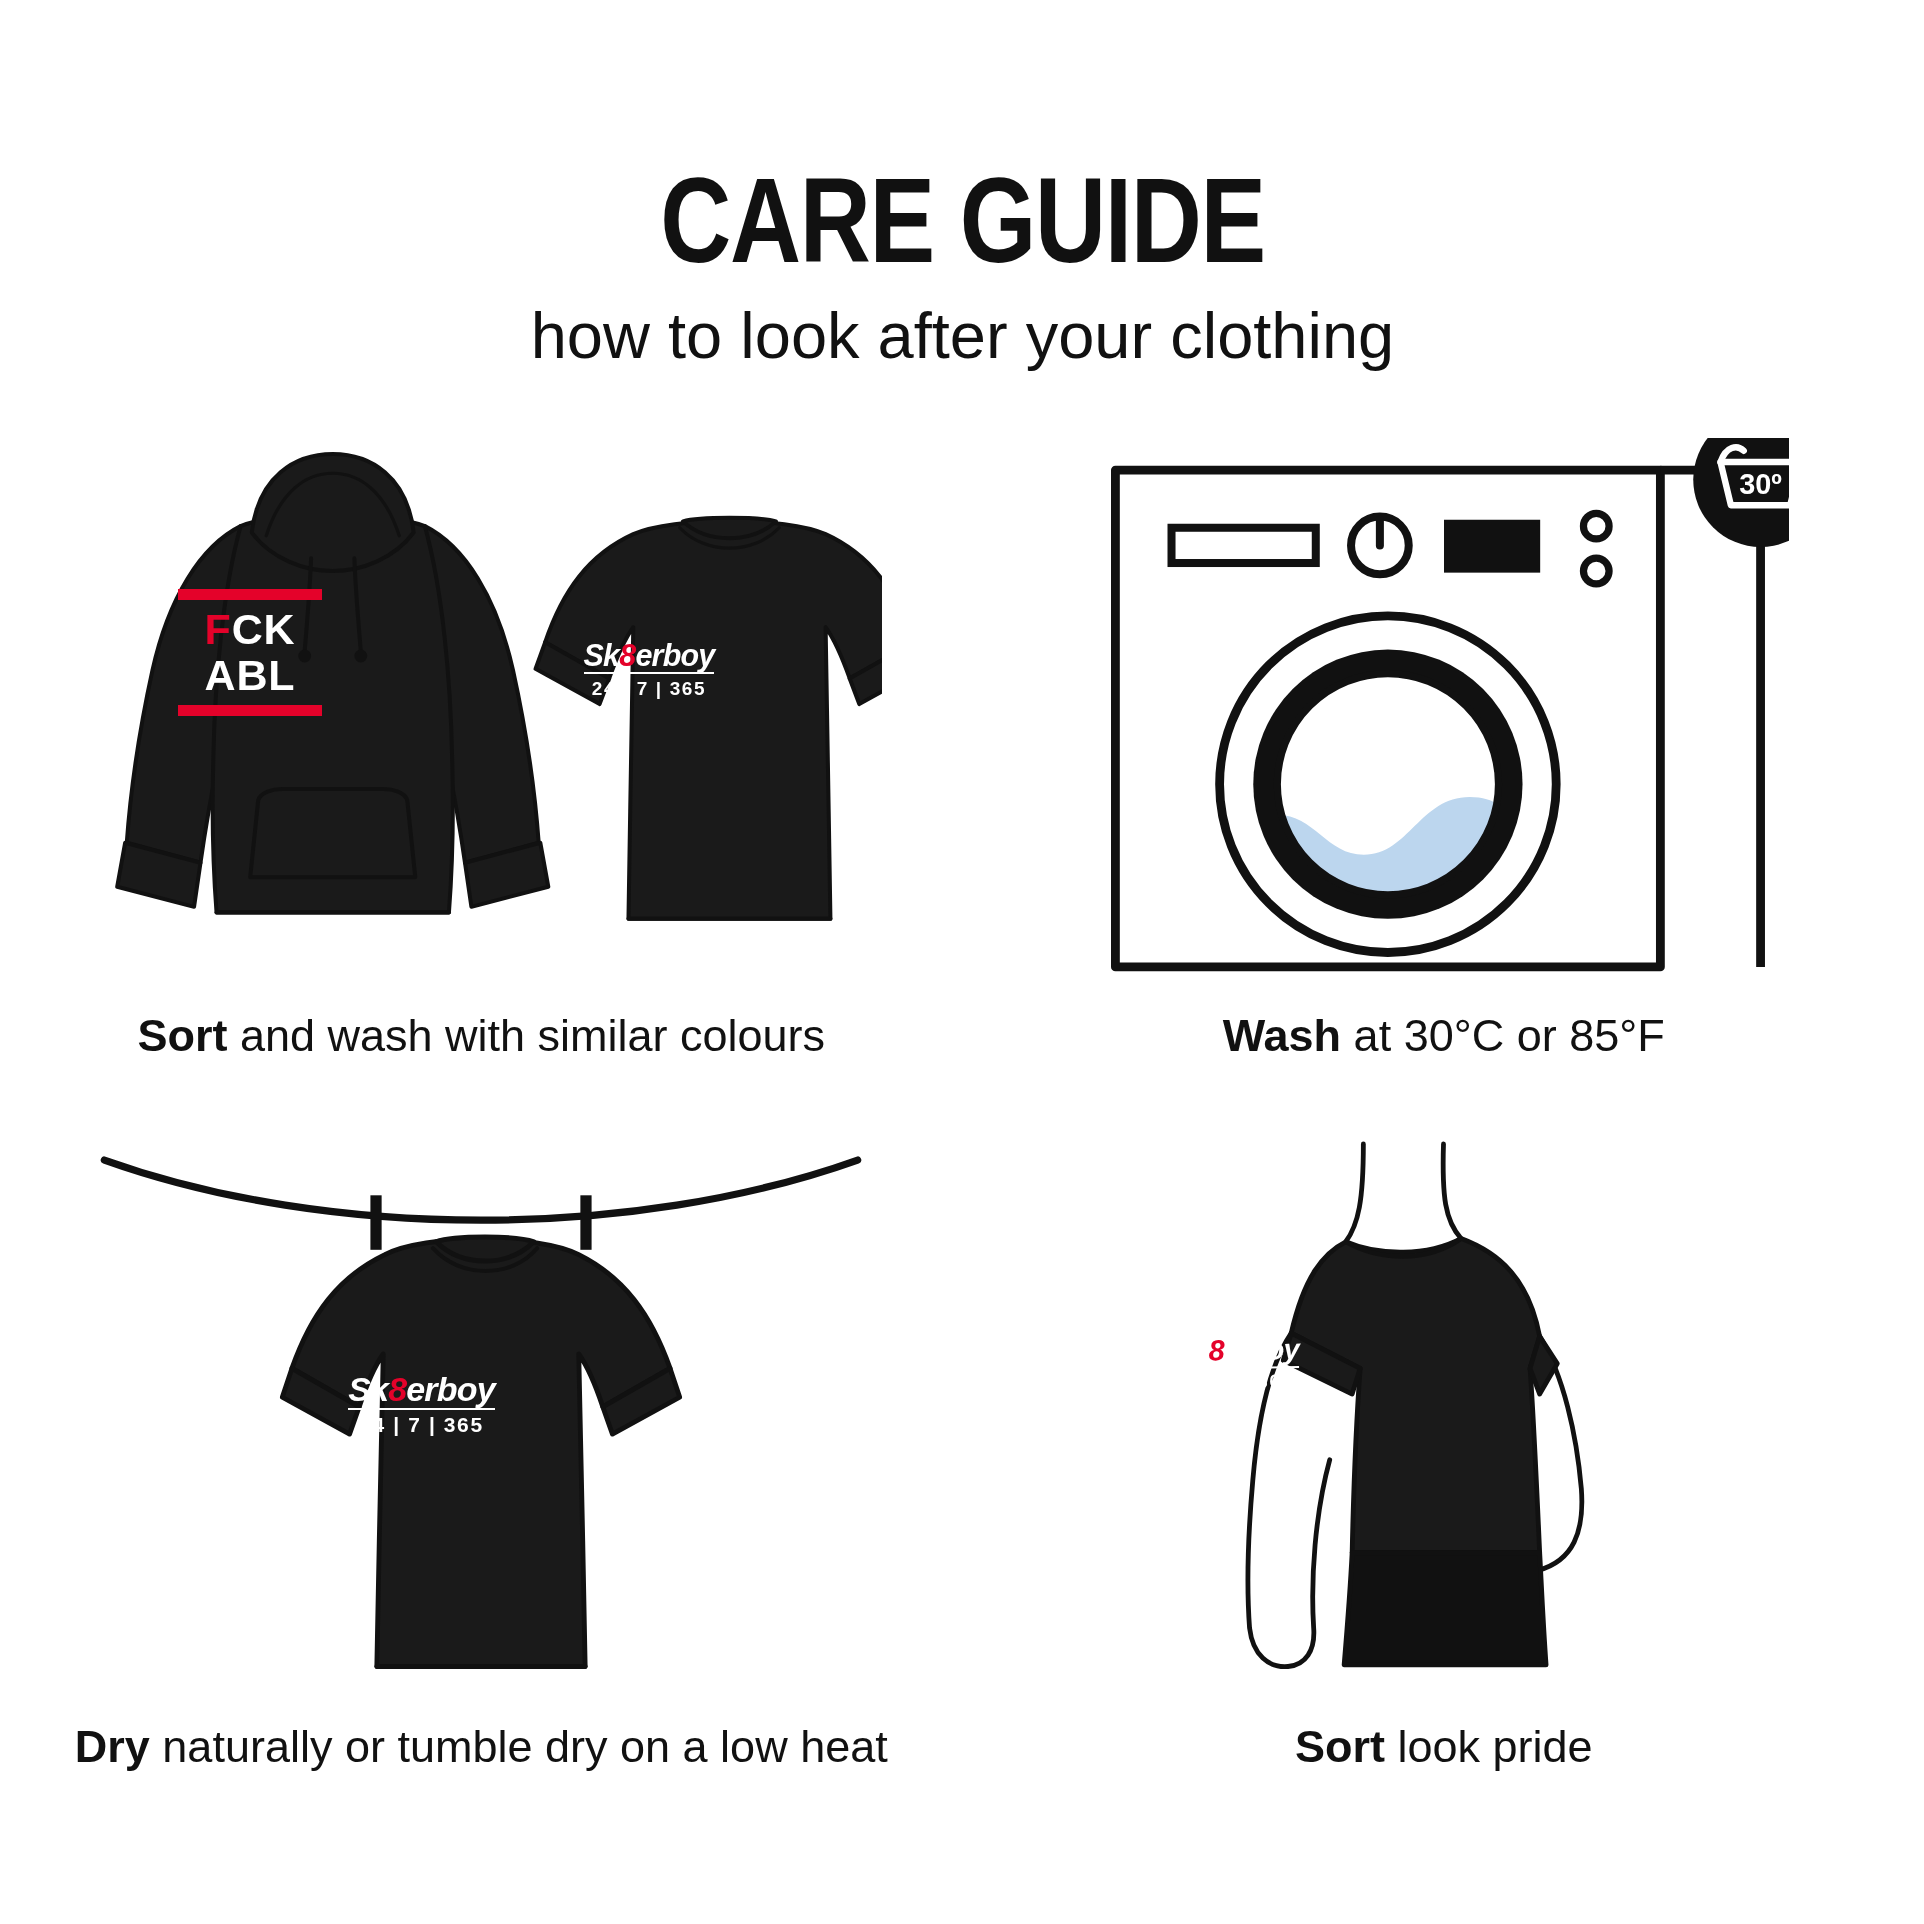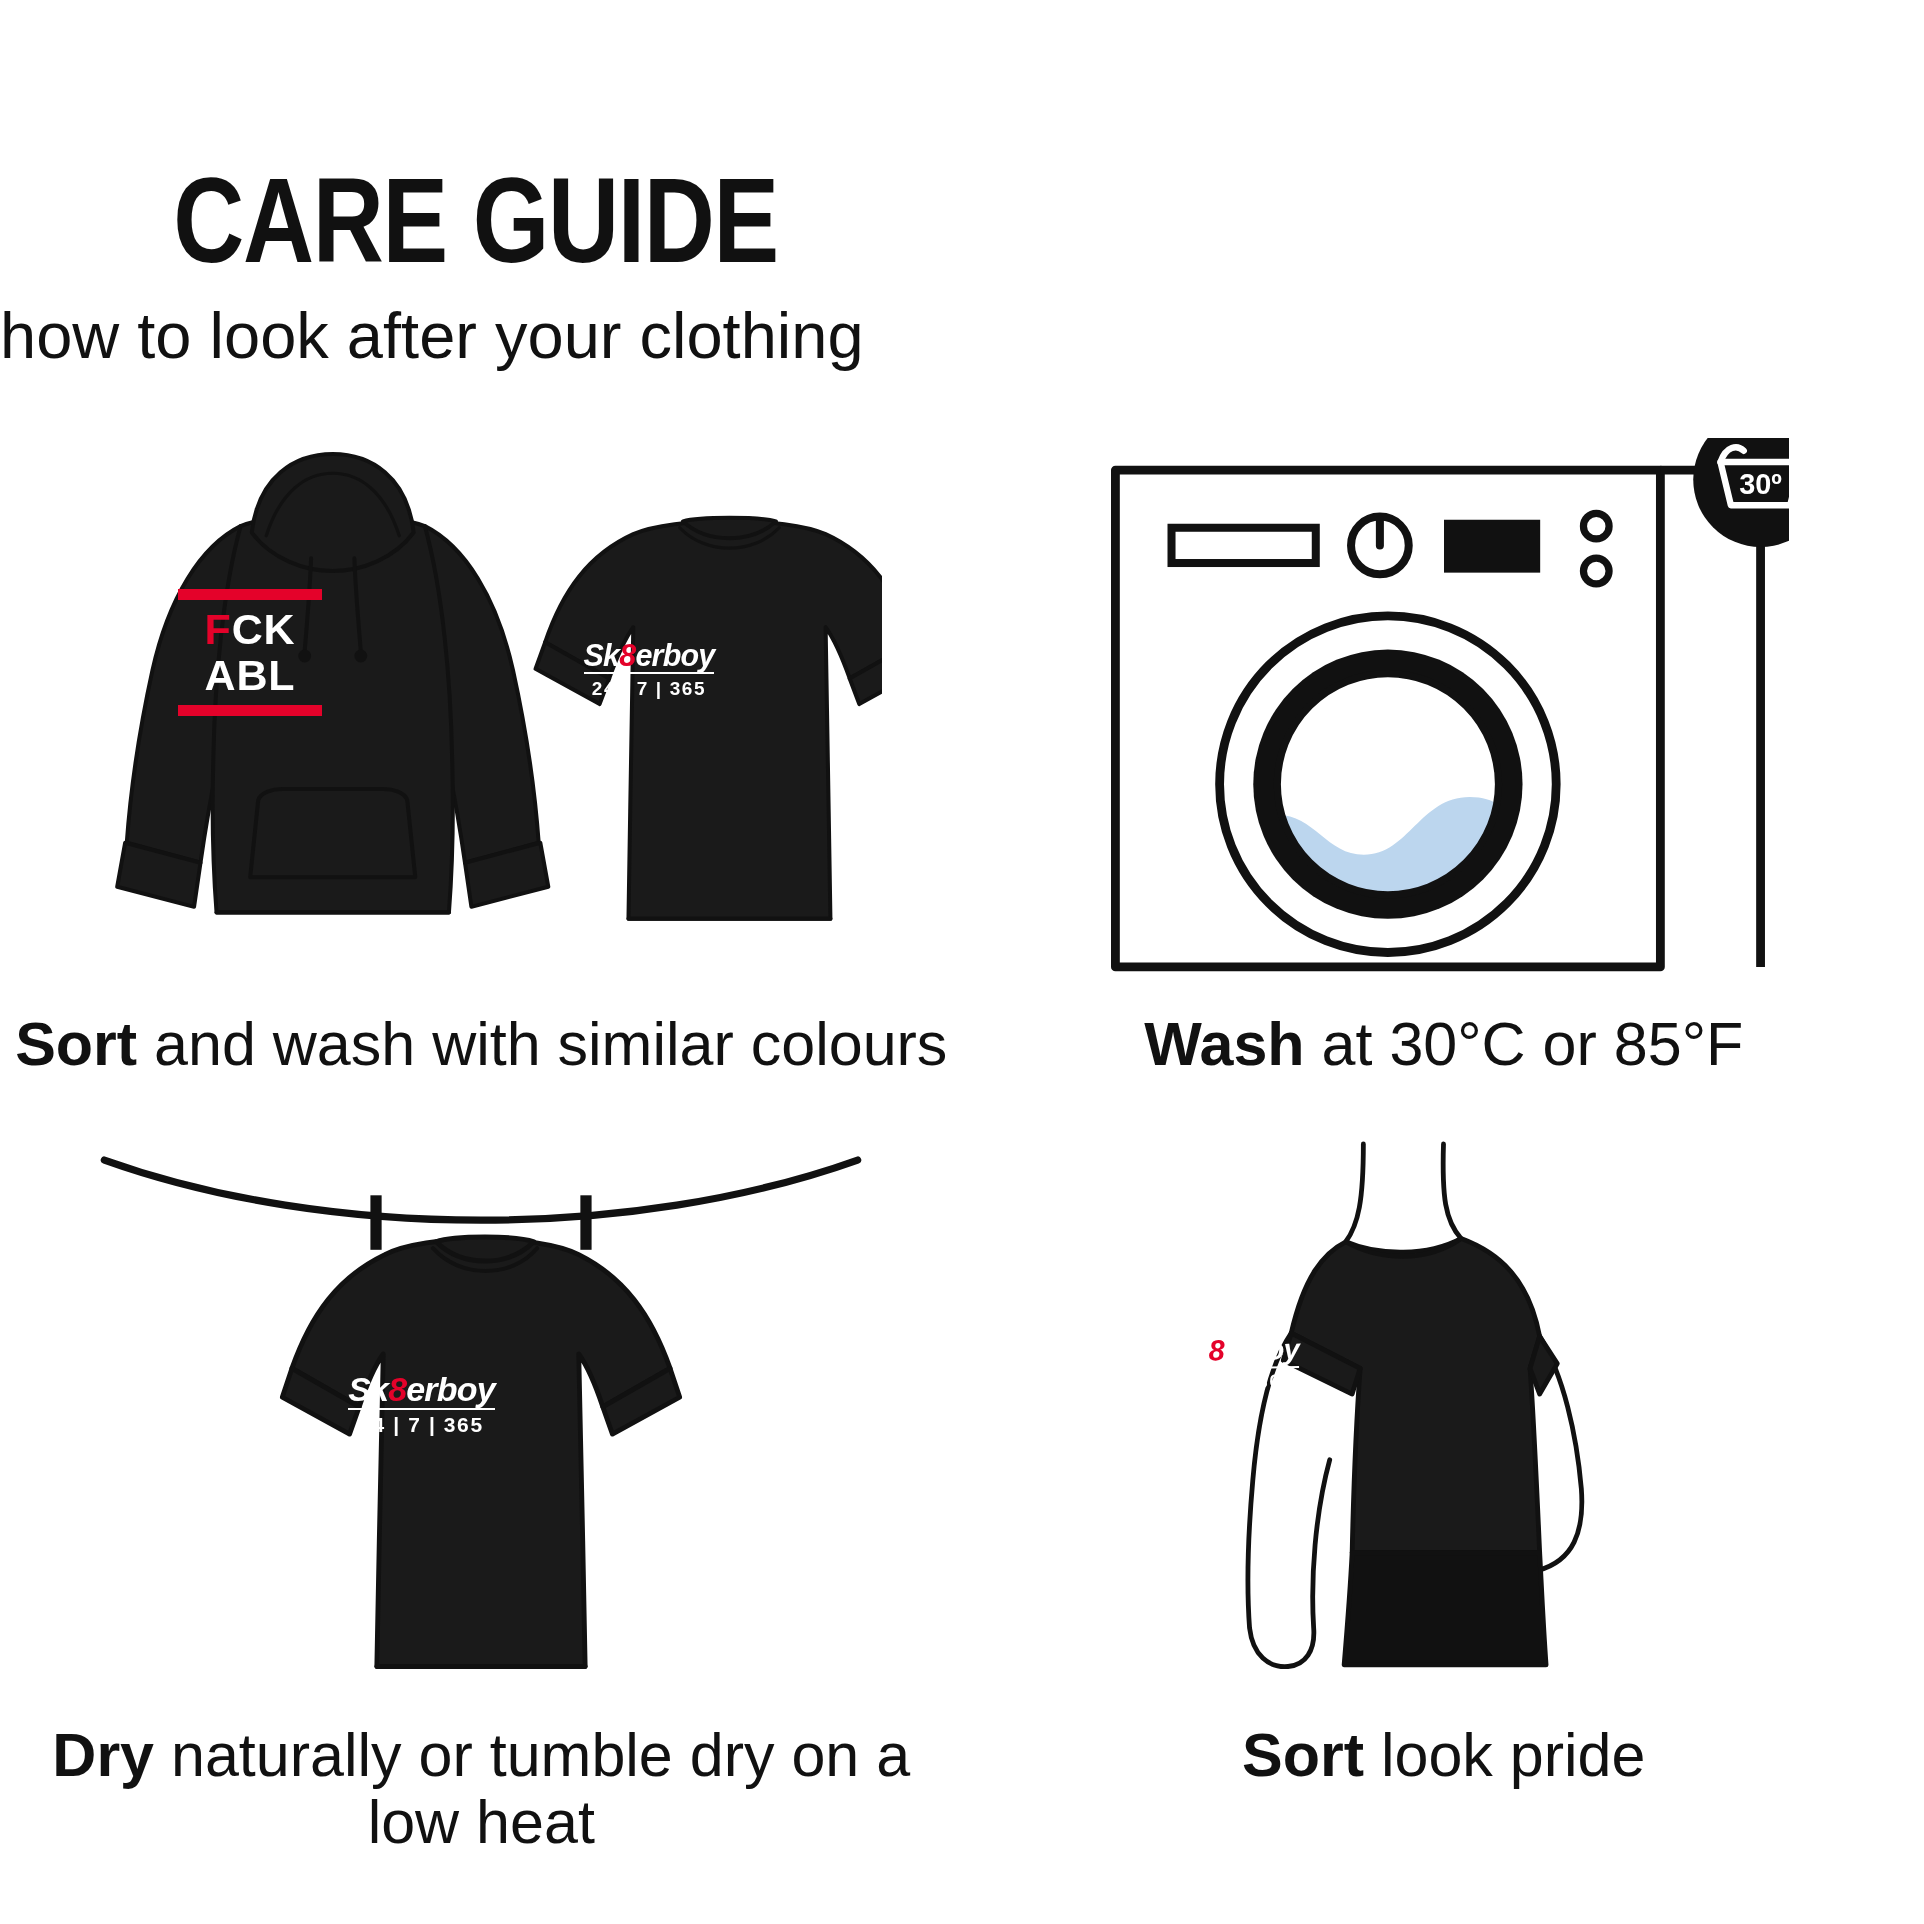--- a/index.html
+++ b/index.html
@@ -11,21 +11,21 @@
     width: 1925px;
     height: 1925px;
     font-family: "Liberation Sans", sans-serif;
     color: #111111;
     overflow: hidden;
     position: relative;
   }
 
   
   .header {
-    text-align: left;
+    text-align: center;
     padding-top: 160px;
   }
   .title {
     font-size: 120px;
     font-weight: bold;
     letter-spacing: -1.6px;
     line-height: 1;
     margin: 0;
     transform: scaleX(0.82);
     font-stretch: condensed;
@@ -53,21 +53,21 @@
   .art {
     position: relative;
     height: 586px;
     display: flex;
     align-items: center;
     justify-content: center;
     text-decoration: underline;
   }
   .caption {
     text-align: center;
-    font-size: 61px;
+    font-size: 45px;
     line-height: 1.1;
     margin-top: 4.8px;
   }
   .caption b {
     font-weight: bold;
   }
   .cell.sort .caption,
   .cell.wash .caption { margin-top: 0px; }
 
   

